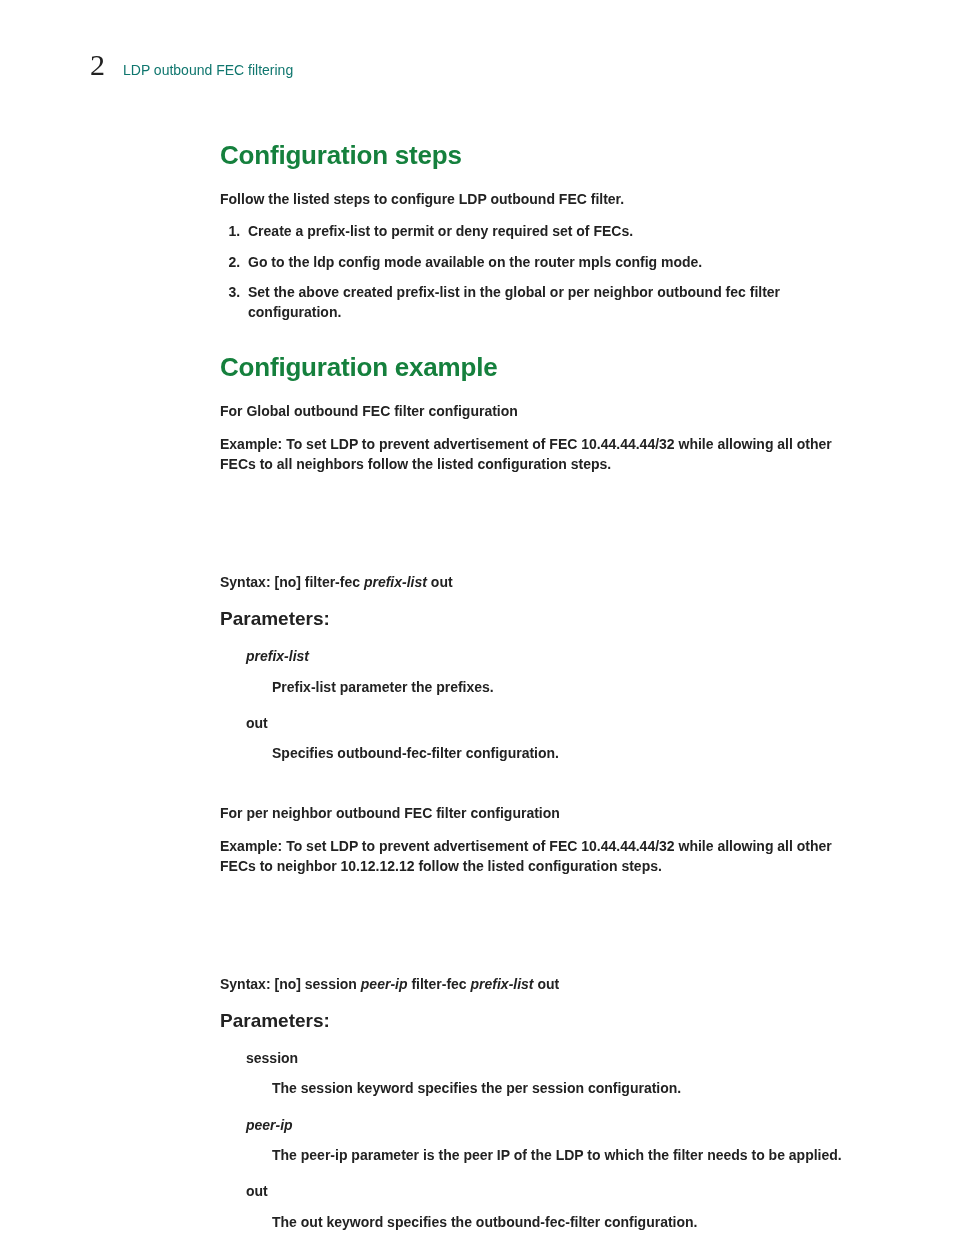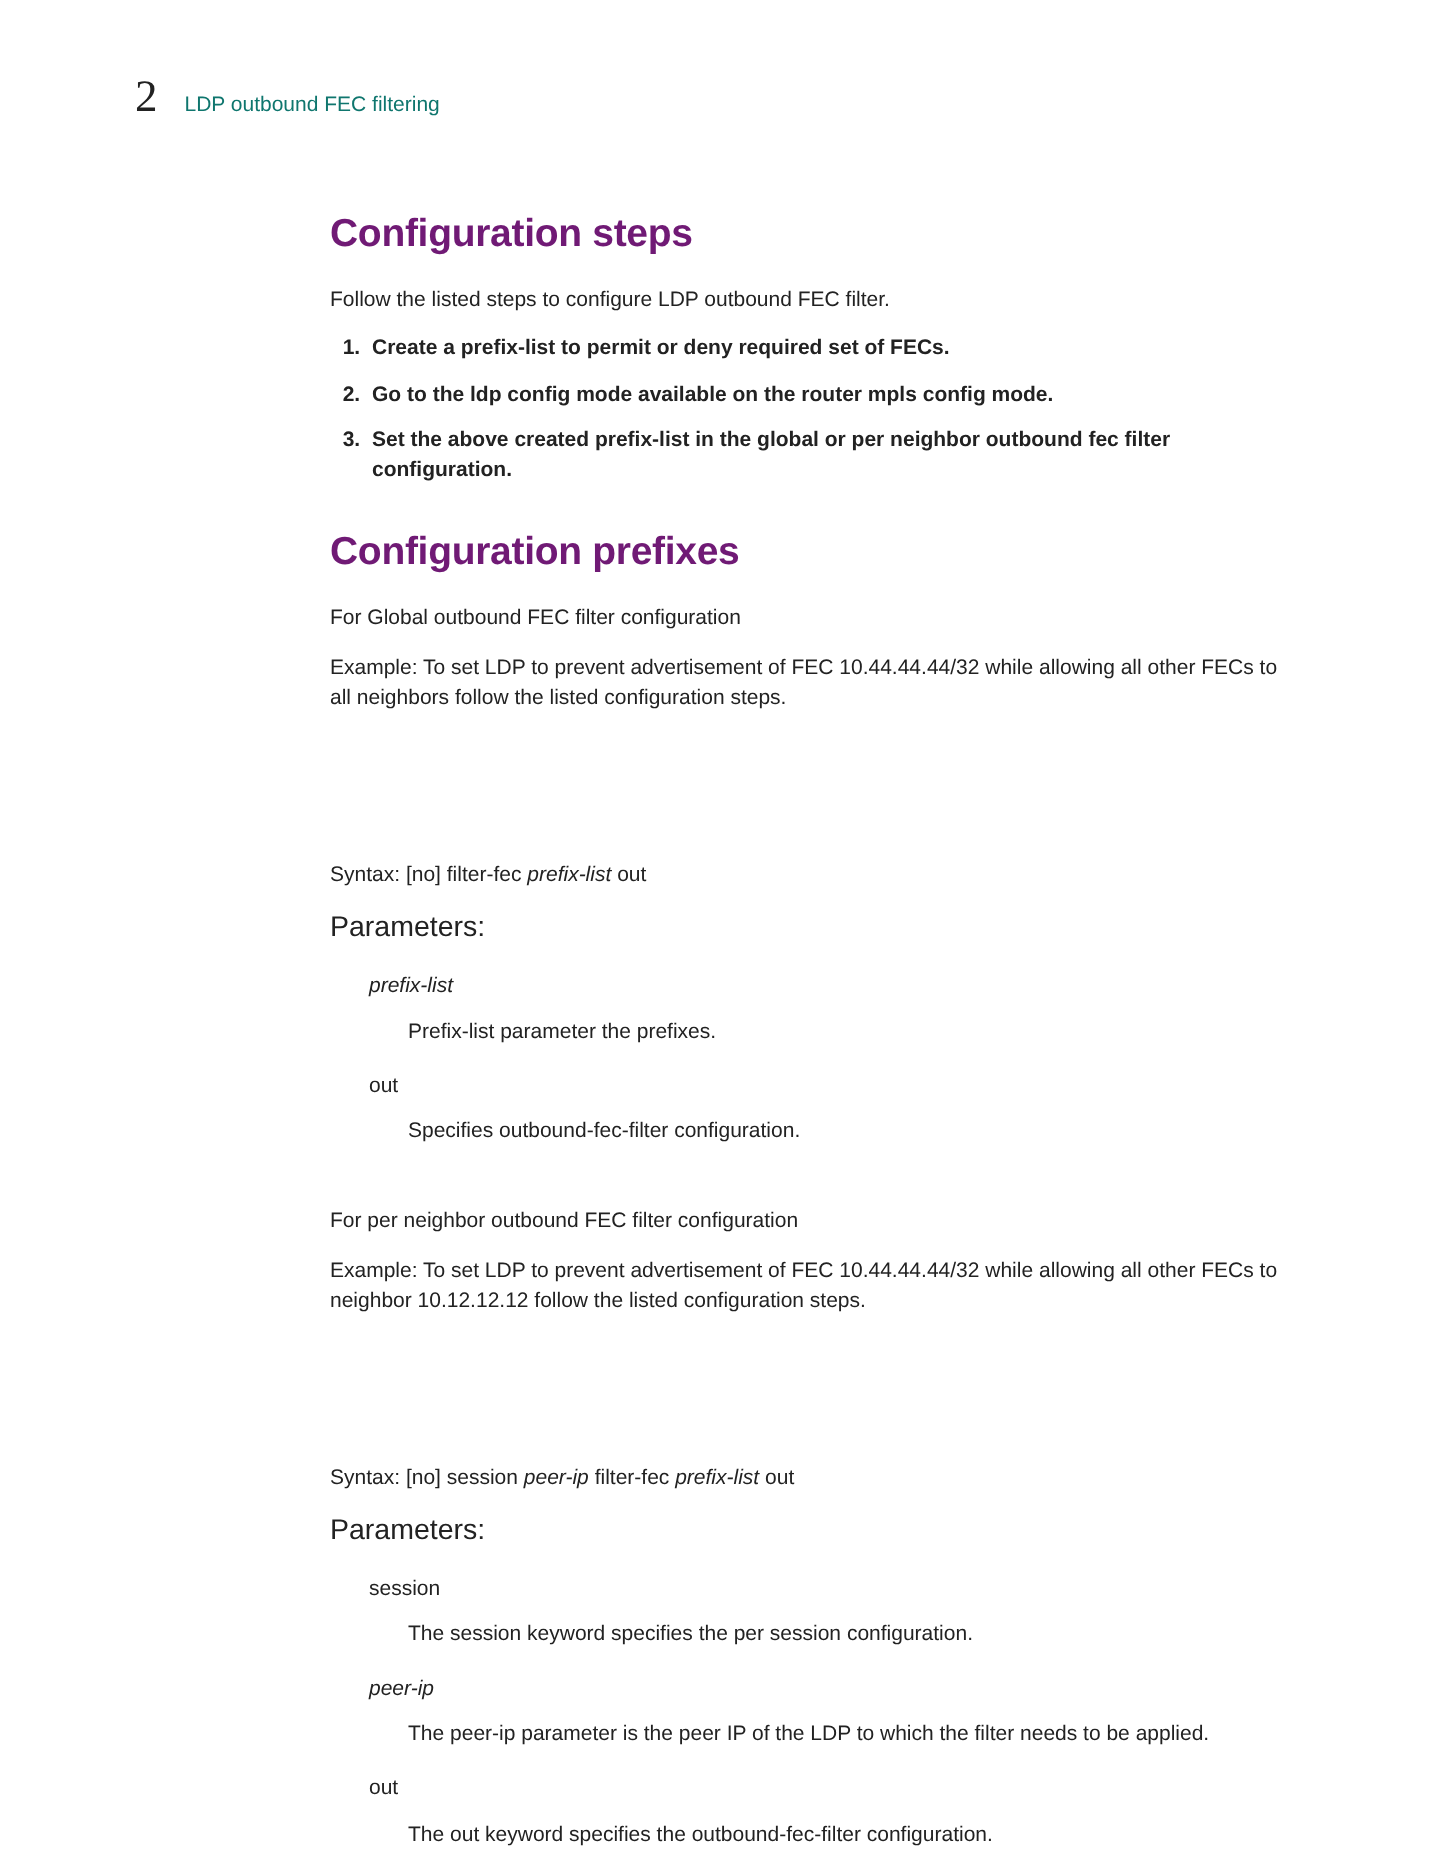--- a/index.html
+++ b/index.html
@@ -35,27 +35,28 @@
   }
   .body-col {
     margin-left: 130px;
   }
   h2.section {
     font-family: "Arial Narrow", Arial, sans-serif;
     font-stretch: condensed;
     font-size: 26px;
     font-weight: 700;
     margin: 0 0 18px 0;
-    color: #701a75;
+    color: #15803d;
     letter-spacing: -0.2px;
   }
   p {
     font-size: 14px;
     line-height: 1.45;
     margin: 0 0 12px 0;
+    font-weight: bold;
   }
   ol.steps {
     font-size: 14px;
     line-height: 1.45;
     margin: 0 0 30px 0;
     padding-left: 24px;
     font-weight: bold;
   }
   ol.steps li {
     margin-bottom: 10px;
@@ -97,21 +98,21 @@
   <div class="body-col">
 
     <h2 class="section">Configuration steps</h2>
     <p>Follow the listed steps to configure LDP outbound FEC filter.</p>
     <ol class="steps">
       <li>Create a prefix-list to permit or deny required set of FECs.</li>
       <li>Go to the ldp config mode available on the router mpls config mode.</li>
       <li>Set the above created prefix-list in the global or per neighbor outbound fec filter configuration.</li>
     </ol>
 
-    <h2 class="section">Configuration prefixes</h2>
+    <h2 class="section">Configuration example</h2>
 
     <p>For Global outbound FEC filter configuration</p>
     <p>Example: To set LDP to prevent advertisement of FEC 10.44.44.44/32 while allowing all other FECs to all neighbors follow the listed configuration steps.</p>
 
     <div class="spacer-block"></div>
 
     <p class="syntax-line">
       <span>Syntax:</span><span> [no] filter-fec </span><span class="italic">prefix-list</span><span> out</span>
     </p>
     <p class="params-label">Parameters:</p>

